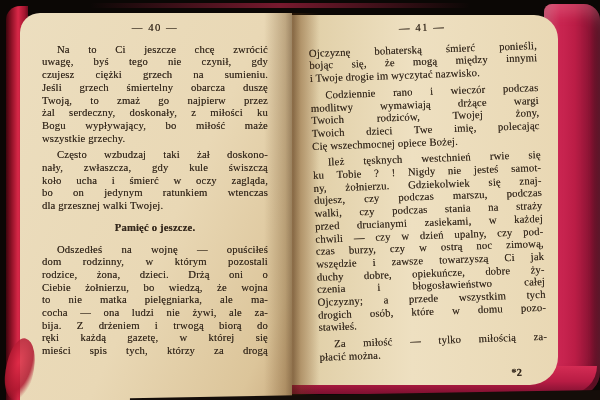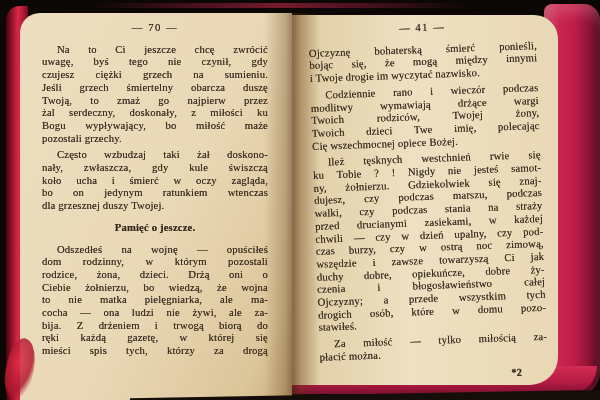--- a/index.html
+++ b/index.html
@@ -47,35 +47,35 @@
 <body>
 
 <div class="stage">
   <div class="cover-topline"></div>
   <div class="cover-left"></div>
   <div class="cover-right"></div>
   <div class="cover-bottom"></div>
 
   <div class="page page-left">
     <div class="textcol text-left">
-      <div class="pageno">— 70 —</div>
+      <div class="pageno">— 40 —</div>
       <div>
           <div class="line first">Na to Ci jeszcze chcę zwrócić</div>
           <div class="line">uwagę, byś tego nie czynił, gdy</div>
           <div class="line">czujesz ciężki grzech na sumieniu.</div>
           <div class="line">Jeśli grzech śmiertelny obarcza duszę</div>
           <div class="line">Twoją, to zmaż go najpierw przez</div>
           <div class="line">żal serdeczny, doskonały, z miłości ku</div>
           <div class="line">Bogu wypływający, bo miłość maże</div>
-          <div class="line end">pozostali grzechy.</div>
+          <div class="line end">wszystkie grzechy.</div>
           <div class="line first">Często wzbudzaj taki żał doskono-</div>
           <div class="line">nały, zwłaszcza, gdy kule świszczą</div>
           <div class="line">koło ucha i śmierć w oczy zagląda,</div>
           <div class="line">bo on jedynym ratunkiem wtenczas</div>
-          <div class="line end">dla grzesznej duszy Twojej.</div>
+          <div class="line end">dla grzesznej walki Twojej.</div>
           <div class="line heading">Pamięć o jeszcze.</div>
           <div class="line first">Odszedłeś na wojnę — opuściłeś</div>
           <div class="line">dom rodzinny, w którym pozostali</div>
           <div class="line">rodzice, żona, dzieci. Drżą oni o</div>
           <div class="line">Ciebie żołnierzu, bo wiedzą, że wojna</div>
           <div class="line">to nie matka pielęgniarka, ale ma-</div>
           <div class="line">cocha — ona ludzi nie żywi, ale za-</div>
           <div class="line">bija. Z drżeniem i trwogą biorą do</div>
           <div class="line">ręki każdą gazetę, w której się</div>
           <div class="line">mieści spis tych, którzy za drogą</div>

